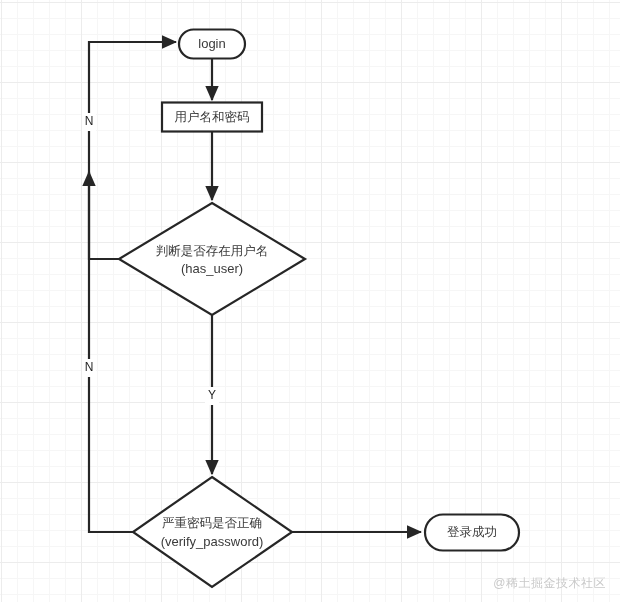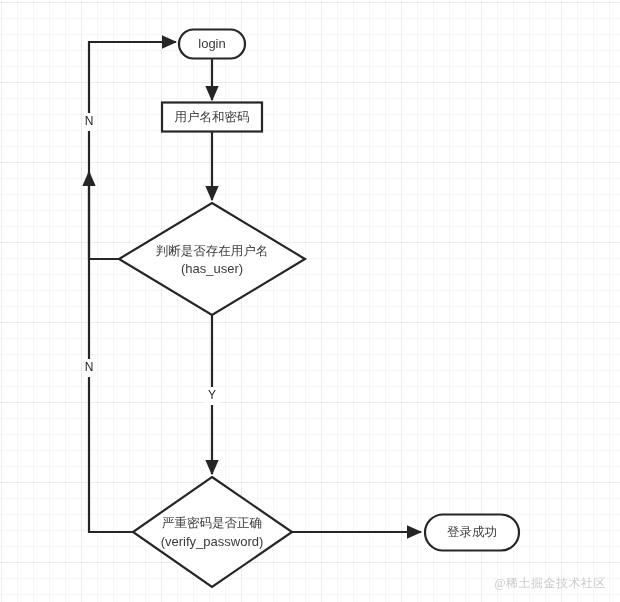--- a/index.html
+++ b/index.html
@@ -61,21 +61,21 @@
     font-family: "Liberation Sans", "DejaVu Sans", sans-serif;
     font-size: 12px;
     fill: #1f1f1f;
     text-anchor: middle;
     dominant-baseline: middle;
   }
   .watermark {
     position: absolute;
     right: 14px;
     bottom: 10px;
-    font-family: Liberation Serif, serif;
+    font-family: Liberation Sans, sans-serif;
     font-size: 12px;
     color: #c9c9c9;
     letter-spacing: 0.5px;
     user-select: none;
     white-space: nowrap;
   }
 </style>
 </head>
 <body>
 

